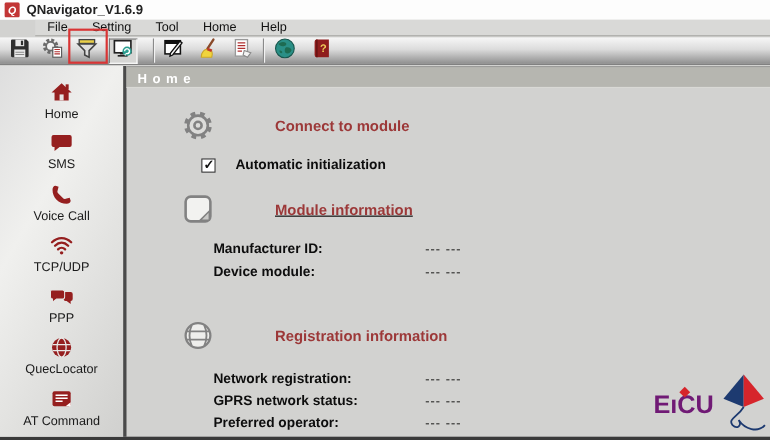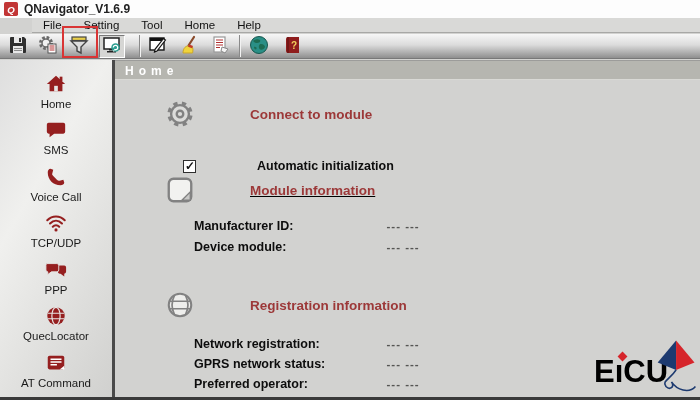--- a/index.html
+++ b/index.html
@@ -94,21 +94,21 @@
   .check-label { margin-left:18px; font-size:12.5px; font-weight:bold; color:#0d0d0d; }
 
   .field-row { position:absolute; left:68px; font-size:12.5px; white-space:nowrap; }
   .field-row .f-label { display:inline-block; width:200px; font-weight:bold; color:#0d0d0d;padding-left:11px; }
   .field-row .f-value { font-size:11.5px; font-weight:bold; color:#555553; letter-spacing:1px; }
 
   
   .eicu-logo { position:absolute; left:592px; top:344px; width:108px; height:56px; }
   .eicu-text {
     position:absolute; left:2px; top:10px;
-    font-size:31px; font-weight:bold; color:#000000; letter-spacing:0px;
+    font-size:23px; font-weight:bold; color:#701a75; letter-spacing:0px;
   }
   .eicu-dot {
     position:absolute; left:27px; top:9px; width:7px; height:7px;
     background:#d6252b; transform:rotate(45deg);
   }
   .eicu-kite { position:absolute; left:62px; top:-6px; }
 </style>
 </head>
 <body>
 
@@ -304,21 +304,21 @@
       <div class="section-header" style="left:50px; top:18px;">
         <span class="sec-icn">
           <svg viewBox="0 0 32 32" width="30" height="30">
               <circle cx="16" cy="16" r="11" fill="none" stroke="#828282" stroke-width="5" stroke-dasharray="4.3 4.34" transform="rotate(8 16 16)"></circle>
               <circle cx="16" cy="16" r="9.5" fill="#dcdcda" stroke="#828282" stroke-width="2.5"></circle>
               <circle cx="16" cy="16" r="3.5" fill="none" stroke="#828282" stroke-width="2.5"></circle>
             </svg>
         </span>
         <span class="sec-title">Connect to module</span>
       </div>
-      <div class="check-row" style="top:78px;gap:43px;">
+      <div class="check-row" style="top:62px;">
         <span class="checkbox" data-checked="true"></span>
         <span class="check-label">Automatic initialization</span>
       </div>
 
       <div class="section-header" style="left:50px; top:94px;text-decoration:underline;">
         <span class="sec-icn">
           <svg viewBox="0 0 32 32" width="30" height="30">
               <rect x="4" y="4" width="24" height="24" rx="5" fill="#f2f2f0" stroke="#828282" stroke-width="2.5"></rect>
               <path d="M18 27 L27 18 L27 27 Z" fill="#c9c9c7" stroke="#828282" stroke-width="1.5"></path>
             </svg>

